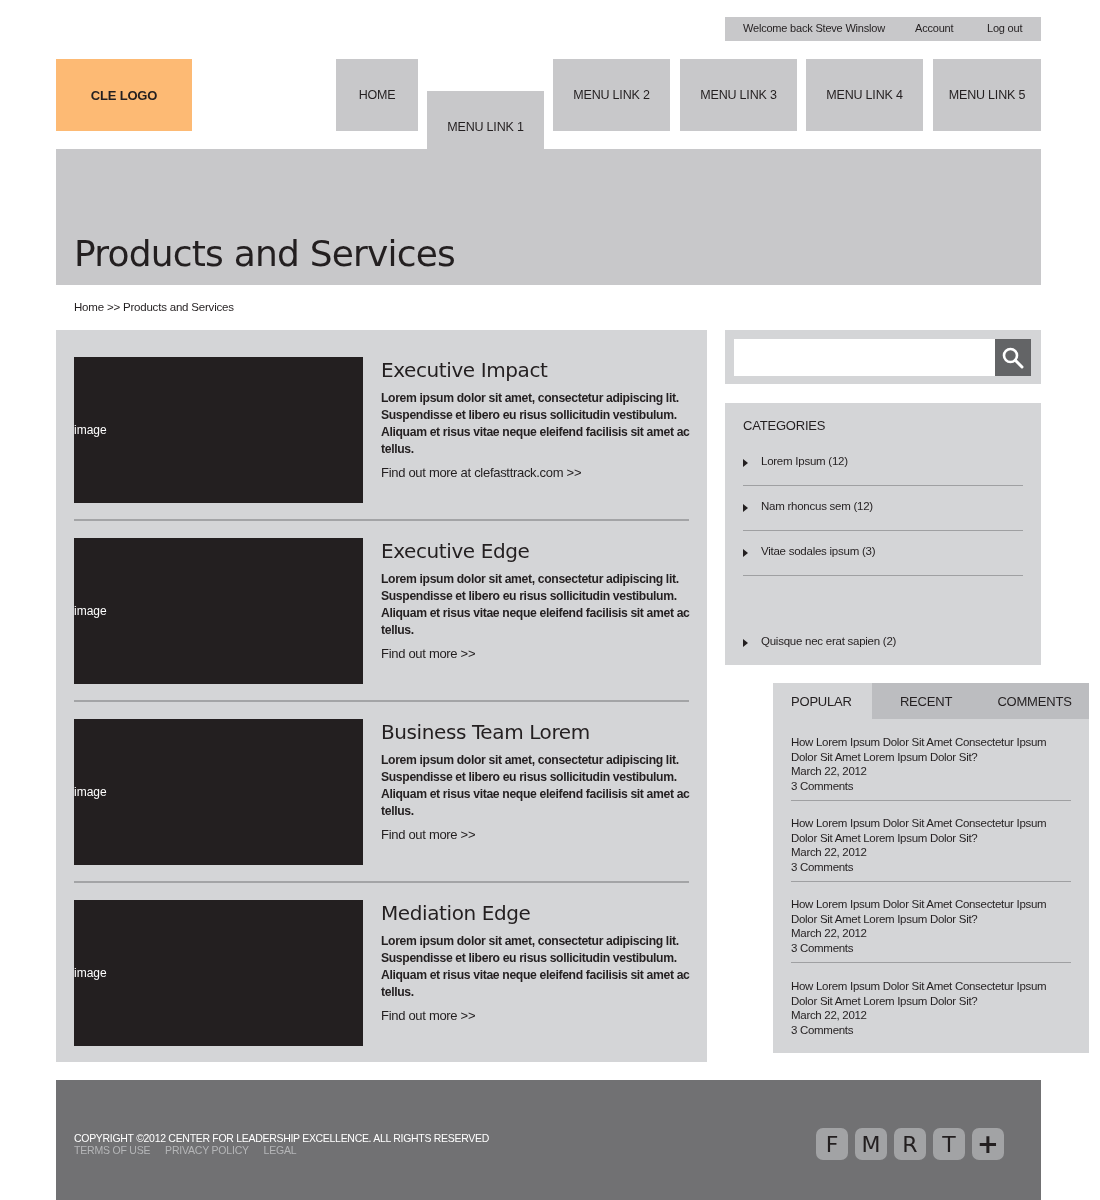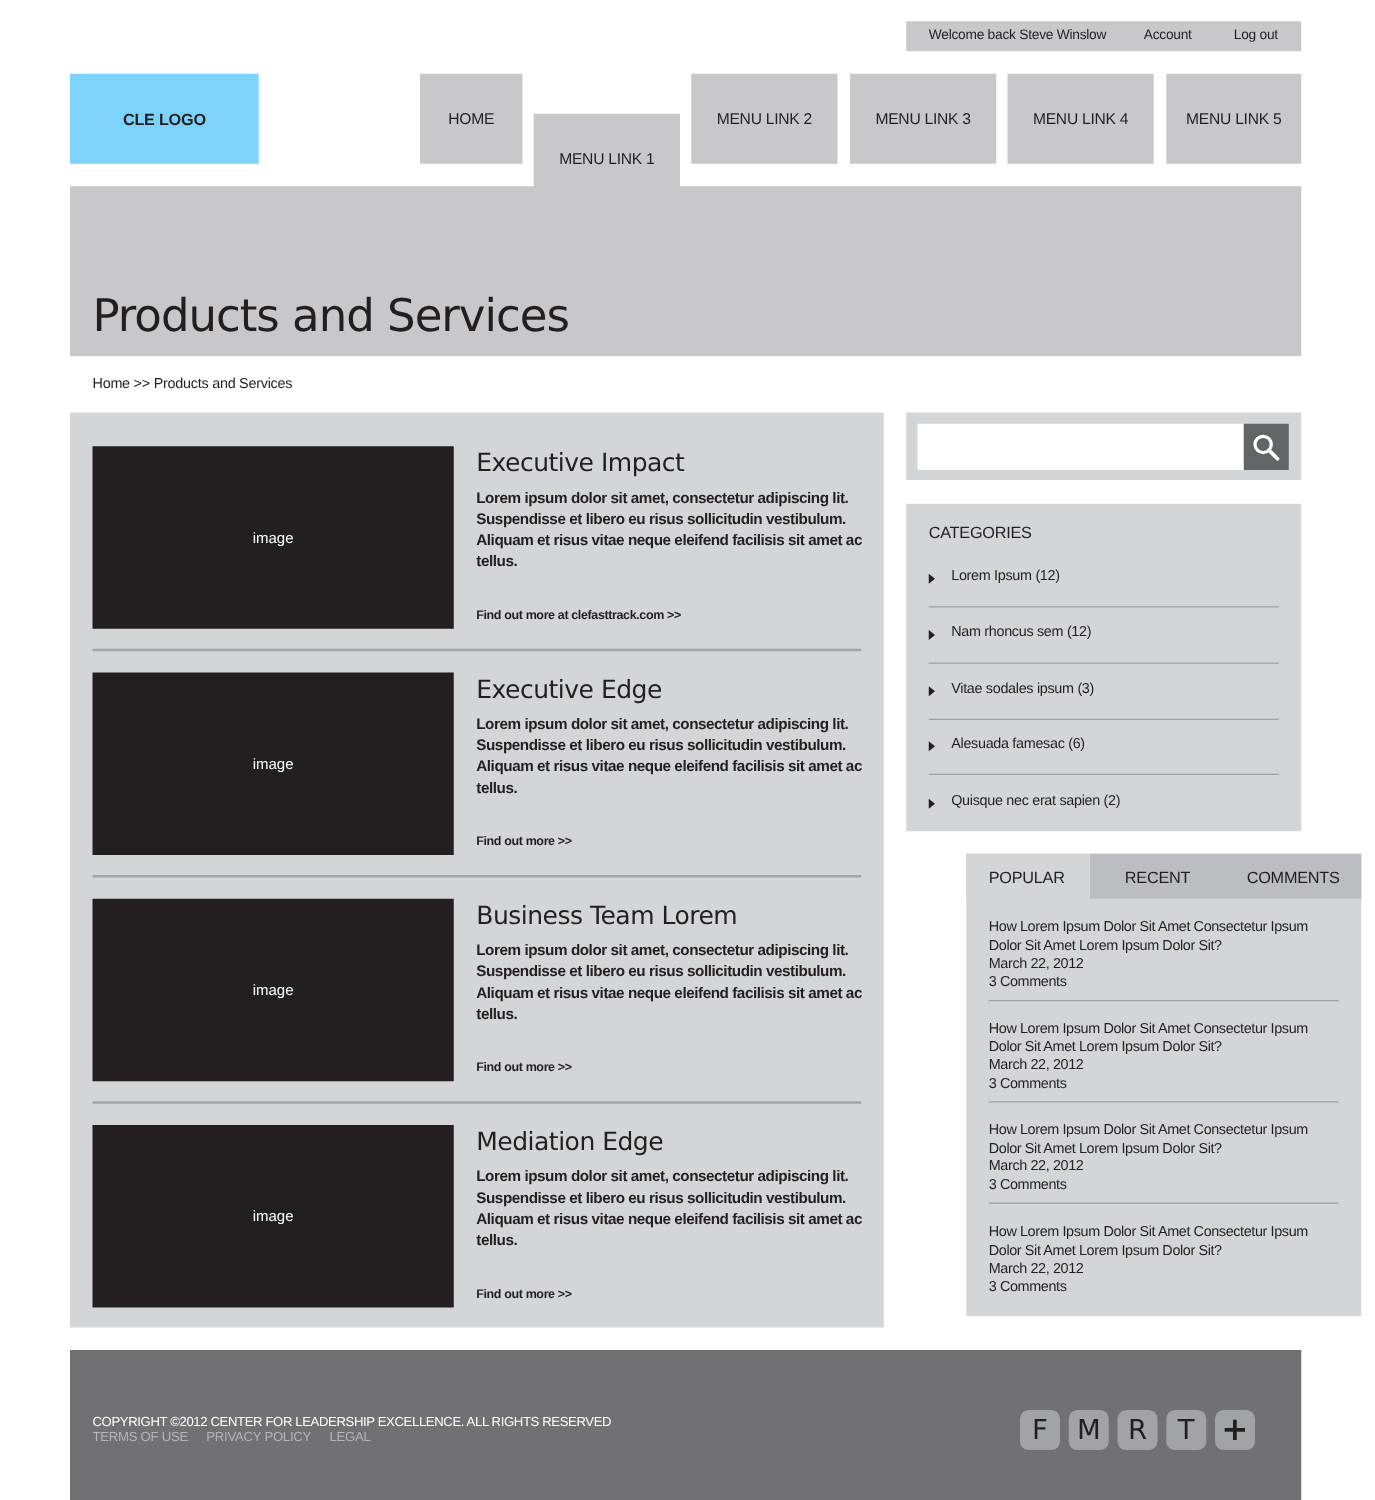--- a/index.html
+++ b/index.html
@@ -11,22 +11,22 @@
       position: absolute; left: 725px; top: 17px; width: 316px; height: 24px;
       background: #c8c8ca; display: flex; align-items: center;
       font-size: 11px; letter-spacing: -0.2px;
     }
     .util-bar .welcome { position: absolute; left: 18px; top: 5px; }
     .util-bar .account { position: absolute; left: 190px; top: 5px; cursor: pointer; }
     .util-bar .logout { position: absolute; left: 262px; top: 5px; cursor: pointer; }
 
     
     .logo {
-      position: absolute; left: 56px; top: 59px; width: 151px; height: 72px;
-      background: #7dd3fc; display: flex; align-items: center; justify-content: center;
+      position: absolute; left: 56px; top: 59px; width: 136px; height: 72px;
+      background: #fdba74; display: flex; align-items: center; justify-content: center;
       font-size: 13px; font-weight: bold; letter-spacing: -0.2px;
     }
     .nav-item {
       position: absolute; top: 59px; height: 72px; background: #c8c8ca;
       display: flex; align-items: center; justify-content: center;
       font-size: 12.5px; letter-spacing: -0.2px; cursor: pointer; color: #231f20;
     }
 
     
     .hero {
@@ -47,33 +47,33 @@
     
     .content {
       position: absolute; left: 56px; top: 330px; width: 651px; height: 732px;
       background: #d4d5d7;
     }
     .product {
       position: absolute; left: 18px; width: 617px; height: 181px;
     }
     .product .img {
       position: absolute; left: 0; top: 0; width: 289px; height: 146px;
-      background: #231f20; color: #ffffff; display: flex; align-items: center; justify-content: center;
+      background: #231f20; color: #ffffff; display: flex; align-items: center; 
       font-size: 12px;
     }
     .product .info { position: absolute; left: 307px; top: 0; width: 320px; }
     .product h2 {
       font-size: 20px; font-weight: normal; letter-spacing: -0.4px; margin-top: 1px; margin-bottom: 8px;
       font-family: "DejaVu Sans", sans-serif; color: #231f20;
     }
     .product p {
       font-size: 12.2px; font-weight: bold; line-height: 17px; letter-spacing: -0.35px; color: #231f20;
     }
     .product .more {
-      display: block; margin-top: 29px; font-size: 10px; font-weight: bold; letter-spacing: -0.3px; cursor: pointer;
+      display: block; margin-top: 7px; font-size: 13px; font-weight: normal; letter-spacing: -0.3px; cursor: pointer;
     }
     .product .divider {
       position: absolute; left: 0; top: 162px; width: 615px; height: 2px; background: #a3a4a6;
     }
 
     
     .search-box {
       position: absolute; left: 725px; top: 330px; width: 316px; height: 54px; background: #d4d5d7;
     }
     .search-box input {
@@ -243,25 +243,20 @@
   <div class="cat-item" style="top:97px;">
     <span class="arrow"></span>
     <span class="label">Nam rhoncus sem (12)</span>
     <span class="rule"></span>
   </div>
   <div class="cat-item" style="top:142px;">
     <span class="arrow"></span>
     <span class="label">Vitae sodales ipsum (3)</span>
     <span class="rule"></span>
   </div>
-  <div class="cat-item" style="top:186px;">
-    <span class="arrow"></span>
-    <span class="label">Alesuada famesac (6)</span>
-    <span class="rule"></span>
-  </div>
   <div class="cat-item" style="top:232px;">
     <span class="arrow"></span>
     <span class="label">Quisque nec erat sapien (2)</span>
   </div>
 </div>
 
 <div class="tabs-panel">
   <div class="tab active" style="left:0;width:99px;padding-left:18px;">
       <span>POPULAR</span>
     </div>

